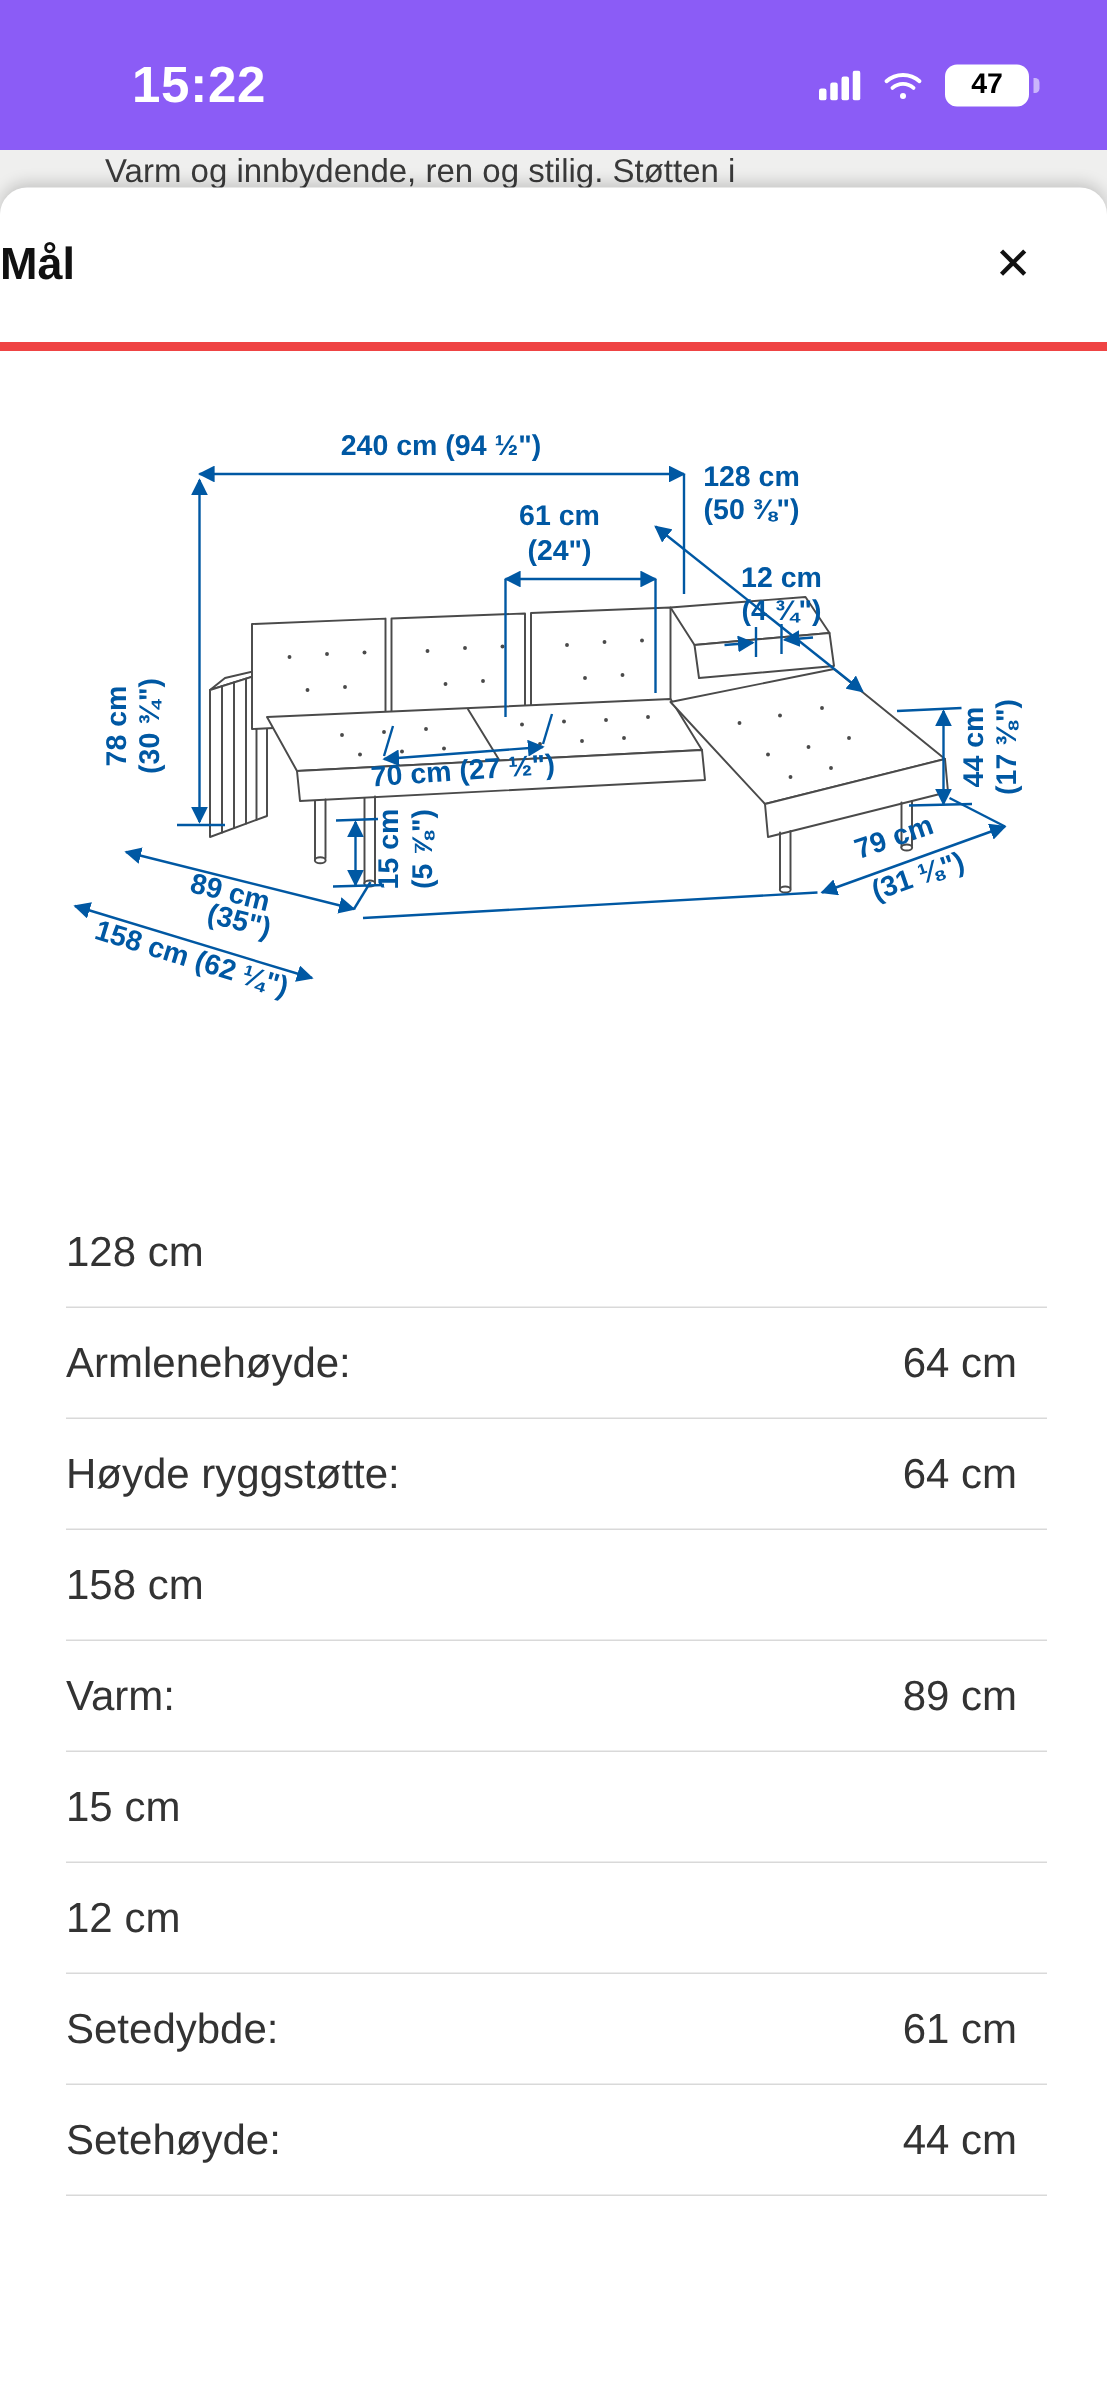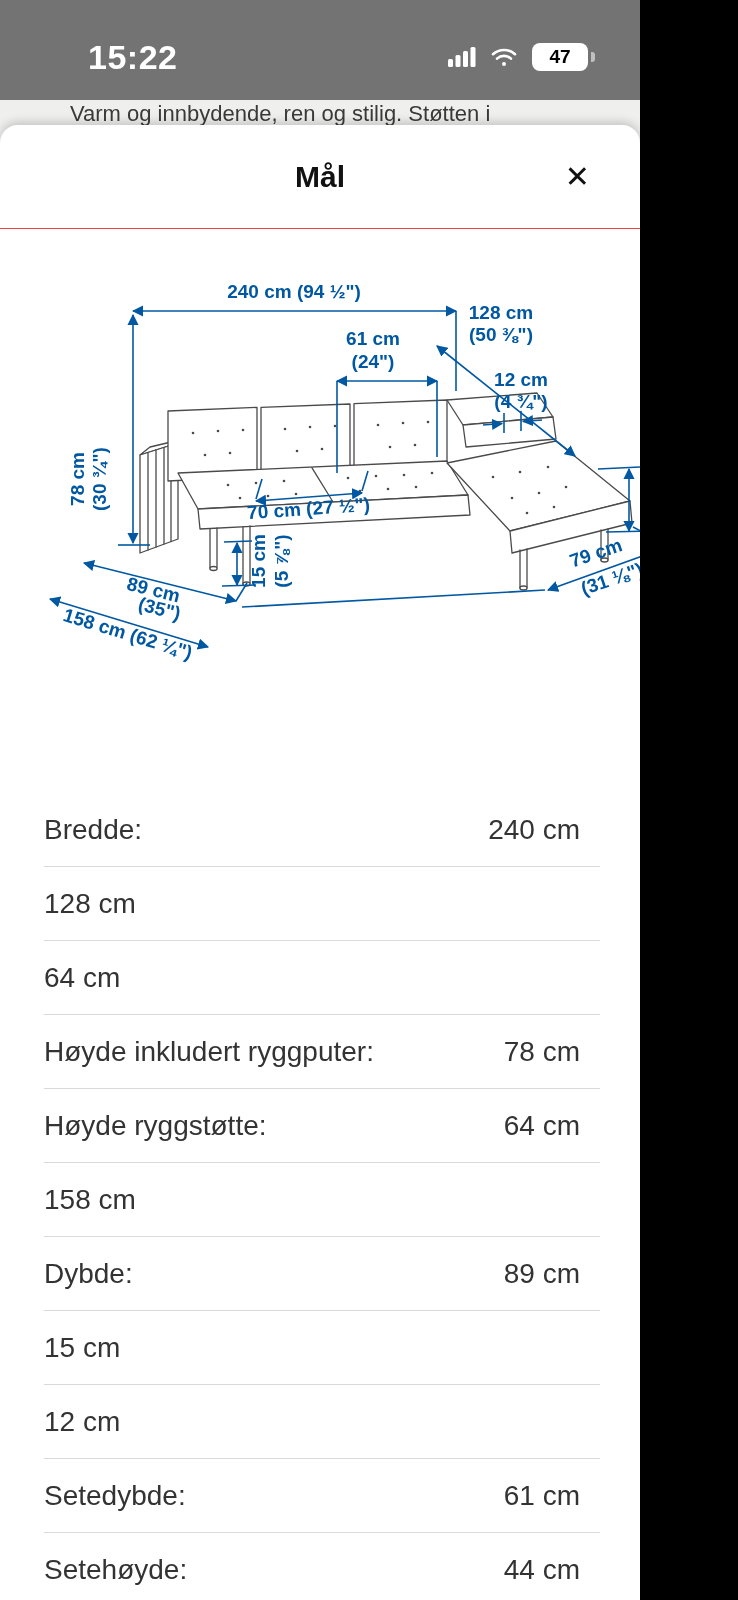--- a/index.html
+++ b/index.html
@@ -1,21 +1,21 @@
 <!DOCTYPE html>
 <html><head>
 <meta charset="utf-8">
 <style>
   html,body { margin:0; padding:0; }
   body {
     width:738px; height:1600px; overflow:hidden;
     background:#000;
     font-family:"Liberation Sans", sans-serif;
   }
-  .screen { position:relative; width:640px; height:1600px; background:#737373; }
+  .screen { position:relative; width:738px; height:1600px; background:#8b5cf6; }
 
   
   .status-bar {
     position:absolute; top:0; left:0; right:0; height:100px;
     display:flex; align-items:center; justify-content:space-between;
     box-sizing:border-box; padding:14px 52px 0 88px; color:#fff;
   }
   .status-time { font-size:34px; font-weight:700; letter-spacing:.5px; }
   .status-icons { display:flex; align-items:center; gap:15px; }
   .battery {
@@ -39,22 +39,22 @@
   }
 
   
   .sheet {
     position:absolute; top:125px; left:0; right:0; bottom:0;
     background:#fff; border-radius:18px 18px 0 0;
     box-shadow:0 -3px 10px rgba(0,0,0,.18);
     overflow:hidden;
   }
   .sheet-header {
-    position:relative; height:103px; border-bottom:1px solid #ef4444;
-    display:flex; align-items:center; justify-content:center;
+    position:relative; height:103px; border-bottom:6px solid #ef4444;
+    display:flex; align-items:center; justify-content:flex-start;
   }
   .sheet-title { margin:0; font-size:30px; font-weight:700; color:#111; }
   .close-btn {
     position:absolute; right:44px; top:50%; transform:translateY(-50%);
     background:none; border:none; padding:6px;
     font-size:30px; line-height:1; color:#111; cursor:pointer;
     font-family:"Liberation Sans", sans-serif;
   }
 
   .diagram { display:block; width:738px; height:440px; margin-top:12px; }
@@ -240,42 +240,35 @@
         <text x="152" y="355" transform="rotate(14 152 355)">89 cm</text>
         <text x="158" y="374" transform="rotate(14 158 374)">(35")</text>
         <text x="126" y="399" transform="rotate(17 126 399)">158 cm (62 ¼")</text>
         <text x="598" y="318" transform="rotate(-19 598 318)">79 cm</text>
         <text x="614" y="344" transform="rotate(-19 614 344)">(31 ⅛")</text>
       </g>
     </svg>
 
     <div class="meas-table">
       <div class="meas-row">
-        <span class="meas-label">Bredde:</span>
-        <span class="meas-value">240 cm</span>
-      </div>
-      <div class="meas-row">
         <span class="meas-value">128 cm</span>
       </div>
       <div class="meas-row">
+        <span class="meas-label">Armlenehøyde:</span>
         <span class="meas-value">64 cm</span>
-      </div>
-      <div class="meas-row">
-        <span class="meas-label">Høyde inkludert ryggputer:</span>
-        <span class="meas-value">78 cm</span>
       </div>
       <div class="meas-row">
         <span class="meas-label">Høyde ryggstøtte:</span>
         <span class="meas-value">64 cm</span>
       </div>
       <div class="meas-row">
         <span class="meas-value">158 cm</span>
       </div>
       <div class="meas-row">
-        <span class="meas-label">Dybde:</span>
+        <span class="meas-label">Varm:</span>
         <span class="meas-value">89 cm</span>
       </div>
       <div class="meas-row">
         <span class="meas-value">15 cm</span>
       </div>
       <div class="meas-row">
         <span class="meas-value">12 cm</span>
       </div>
       <div class="meas-row">
         <span class="meas-label">Setedybde:</span>

